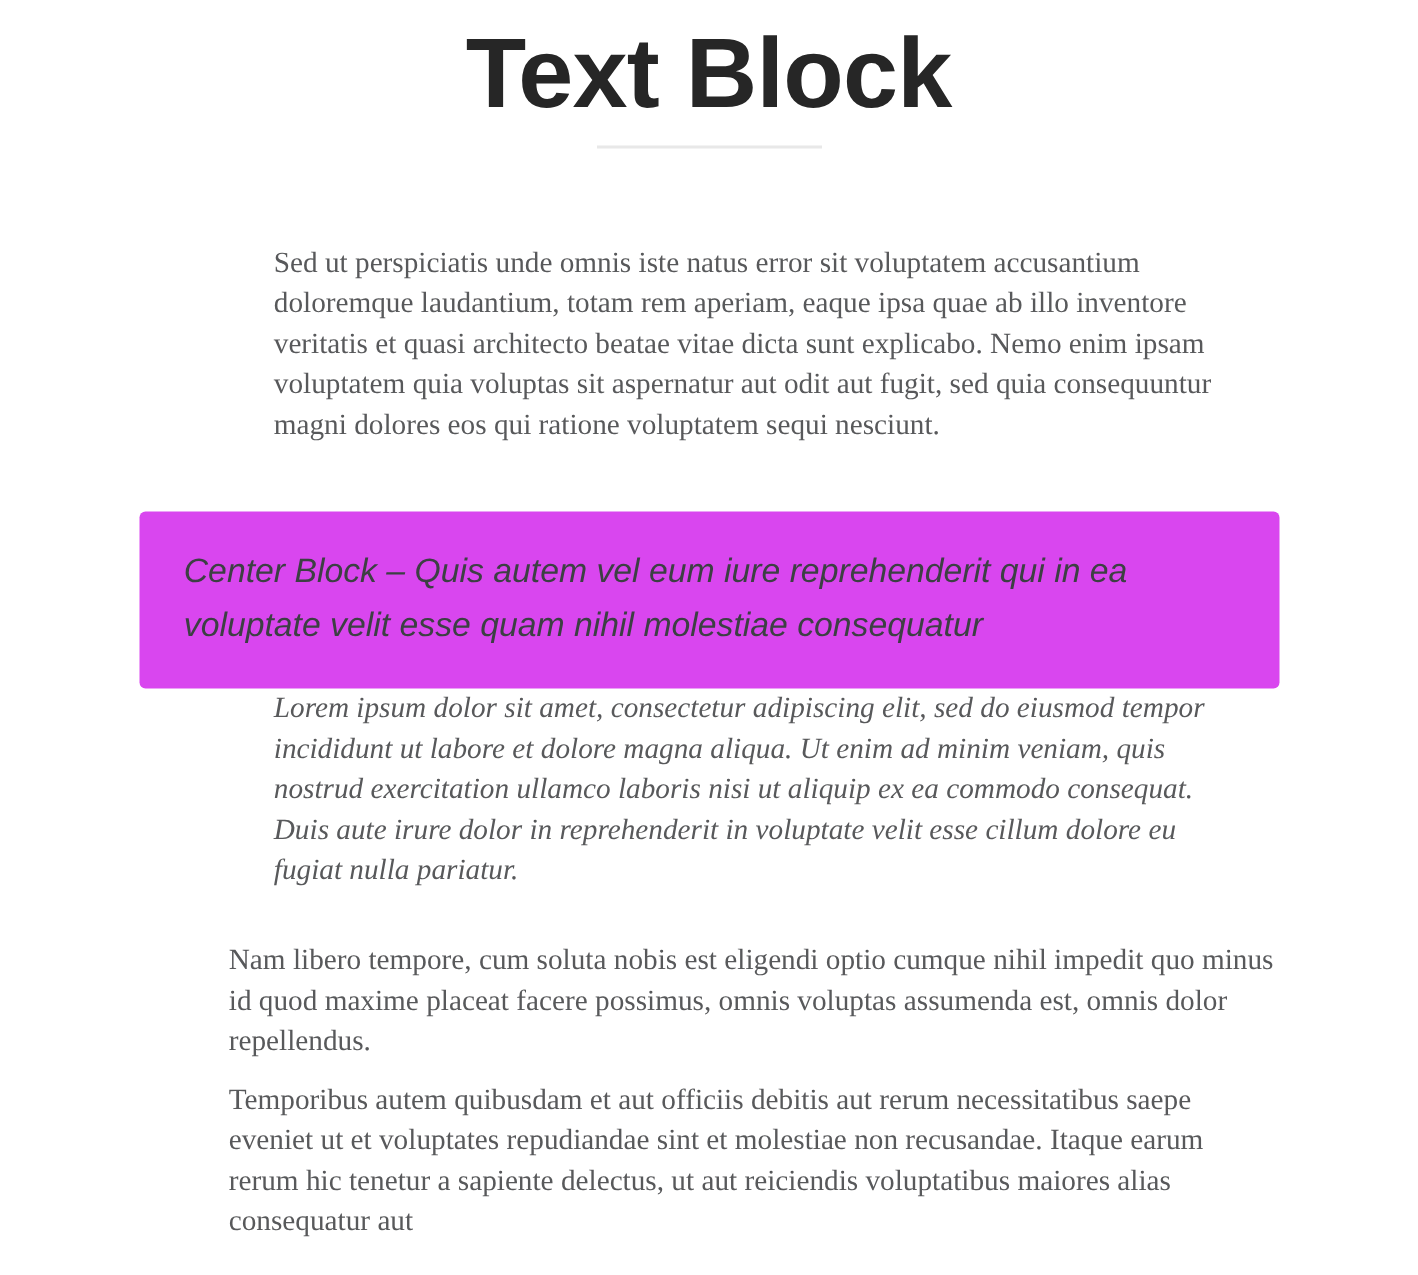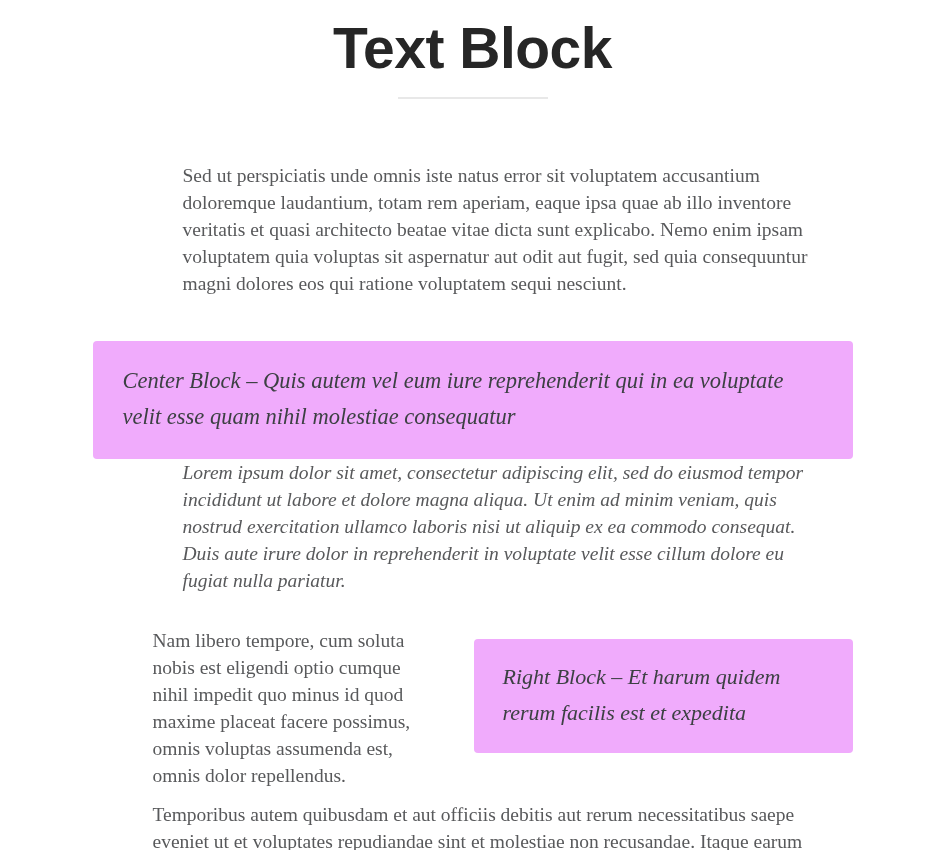--- a/index.html
+++ b/index.html
@@ -24,21 +24,21 @@
   }
 
   
   .page-header {
     text-align: center;
     padding-top: 10px;
   }
   .page-title {
     margin: 0;
     font-family: "Liberation Sans", "DejaVu Sans", sans-serif;
-    font-size: 57px;
+    font-size: 66px;
     font-weight: bold;
     letter-spacing: -0.5px;
     color: #262626;
     line-height: 76px;
   }
   .title-divider {
     width: 150px;
     height: 2px;
     background: #e8e8e8;
     border: 0;
@@ -70,23 +70,23 @@
   }
 
   p.body-text + p.body-text {
     margin-top: 12px;
   }
 
   .para-gap-top { margin-top: 29px; font-style: italic; }
 
   
   .block-quote {
-    background: #f0abfc;
+    background: #d946ef;
     border-radius: 4px;
-    font-family: Liberation Serif, serif;
+    font-family: Liberation Sans, sans-serif;
     font-style: italic;
     color: #3c4043;
     box-sizing: border-box;
   }
 
   .center-block {
     width: 760px;
     margin: 44px auto 0 auto;
     padding: 22px 30px 24px 30px;
     font-size: 22.5px;
@@ -139,20 +139,19 @@
     </div>
 
     <div class="block-quote center-block">Center Block – Quis autem vel eum iure reprehenderit qui in ea voluptate velit esse quam nihil molestiae consequatur</div>
 
     <div class="text-column">
       <p class="body-text para-gap-top">Lorem ipsum dolor sit amet, consectetur adipiscing elit, sed do eiusmod tempor incididunt ut labore et dolore magna aliqua. Ut enim ad minim veniam, quis nostrud exercitation ullamco laboris nisi ut aliquip ex ea commodo consequat. Duis aute irure dolor in reprehenderit in voluptate velit esse cillum dolore eu fugiat nulla pariatur.</p>
     </div>
 
     <div class="flow-section">
       <div class="flow-wrap">
-        <div class="block-quote right-block">Right Block – Et harum quidem rerum facilis est et expedita</div>
         <p class="body-text">Nam libero tempore, cum soluta nobis est eligendi optio cumque nihil impedit quo minus id quod maxime placeat facere possimus, omnis voluptas assumenda est, omnis dolor repellendus.</p>
         <p class="body-text">Temporibus autem quibusdam et aut officiis debitis aut rerum necessitatibus saepe eveniet ut et voluptates repudiandae sint et molestiae non recusandae. Itaque earum rerum hic tenetur a sapiente delectus, ut aut reiciendis voluptatibus maiores alias consequatur aut</p>
       </div>
     </div>
 
   </div>
 </div>
 
 </body></html>

